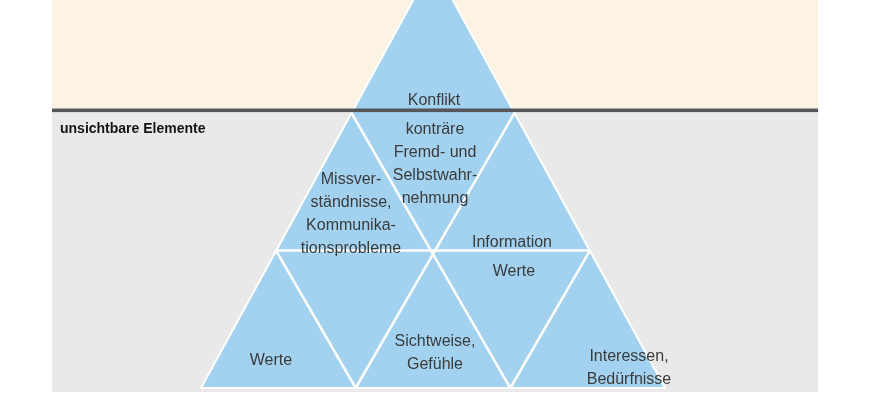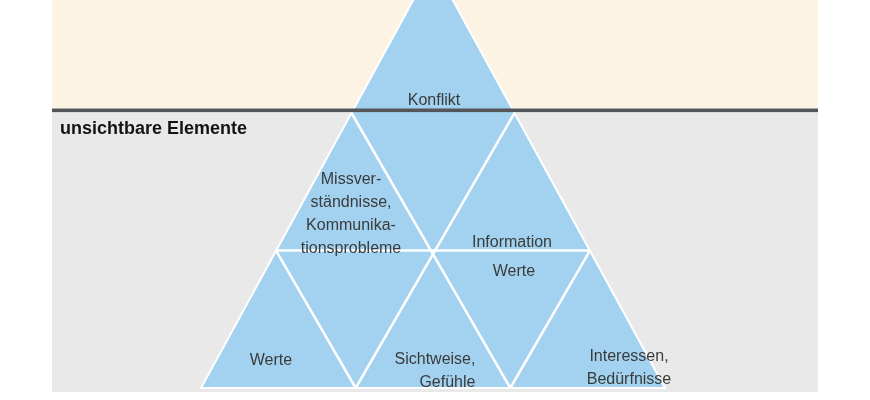--- a/index.html
+++ b/index.html
@@ -23,36 +23,36 @@
     position:absolute;
     color:#3b3b3b;
     font-size:16px;
     line-height:23px;
     text-align:center;
     white-space:pre-line;
     transform:translateX(-50%);
   }
   .zone-label{
     position:absolute;
-    font-size:18px;
+    font-size:14px;
     font-weight:bold;
     color:#141414;
     line-height:21px;
     white-space:nowrap;
   }
   .zone-label.cut{left:57px;top:-17px;}
   .zone-label.invisible-lbl{left:60px;top:118px;}
   .lbl-konflikt{left:434px;top:88px;}
   .lbl-kontraere{left:435px;top:117px;}
   .lbl-missverstaendnisse{left:351px;top:167px;}
   .lbl-information{left:512px;top:230px;}
   .lbl-ueberzeugungen{left:354px;top:259px;}
   .lbl-werte-rechts{left:514px;top:259px;}
   .lbl-werte-links{left:271px;top:348px;}
-  .lbl-sichtweise{left:435px;top:347px;text-align:right;}
+  .lbl-sichtweise{left:435px;top:329px;}
   .lbl-interessen{left:597px;top:344px;margin-left:32px;}
 </style>
 </head>
 <body>
 
 <div class="stage">
 
   <div class="region visible-area"></div>
   <div class="region invisible-area"></div>
 
@@ -68,20 +68,24 @@
       <line x1="590" y1="250.5" x2="510.3" y2="388"></line>
     </g>
 
     <rect x="52" y="108.5" width="766" height="3.6" fill="#55565a"></rect>
   </svg>
 
   <div class="zone-label cut">sichtbare Elemente</div>
   <div class="zone-label invisible-lbl">unsichtbare Elemente</div>
 
   <div class="lbl lbl-konflikt">Konflikt</div>
+  <div class="lbl lbl-kontraere">konträre
+Fremd- und
+Selbstwahr-
+nehmung</div>
   <div class="lbl lbl-missverstaendnisse">Missver-
 ständnisse,
 Kommunika-
 tionsprobleme</div>
   <div class="lbl lbl-information">Information</div>
   <div class="lbl lbl-werte-rechts">Werte</div>
   <div class="lbl lbl-werte-links">Werte</div>
   <div class="lbl lbl-sichtweise">Sichtweise,
 Gefühle</div>
   <div class="lbl lbl-interessen">Interessen,

